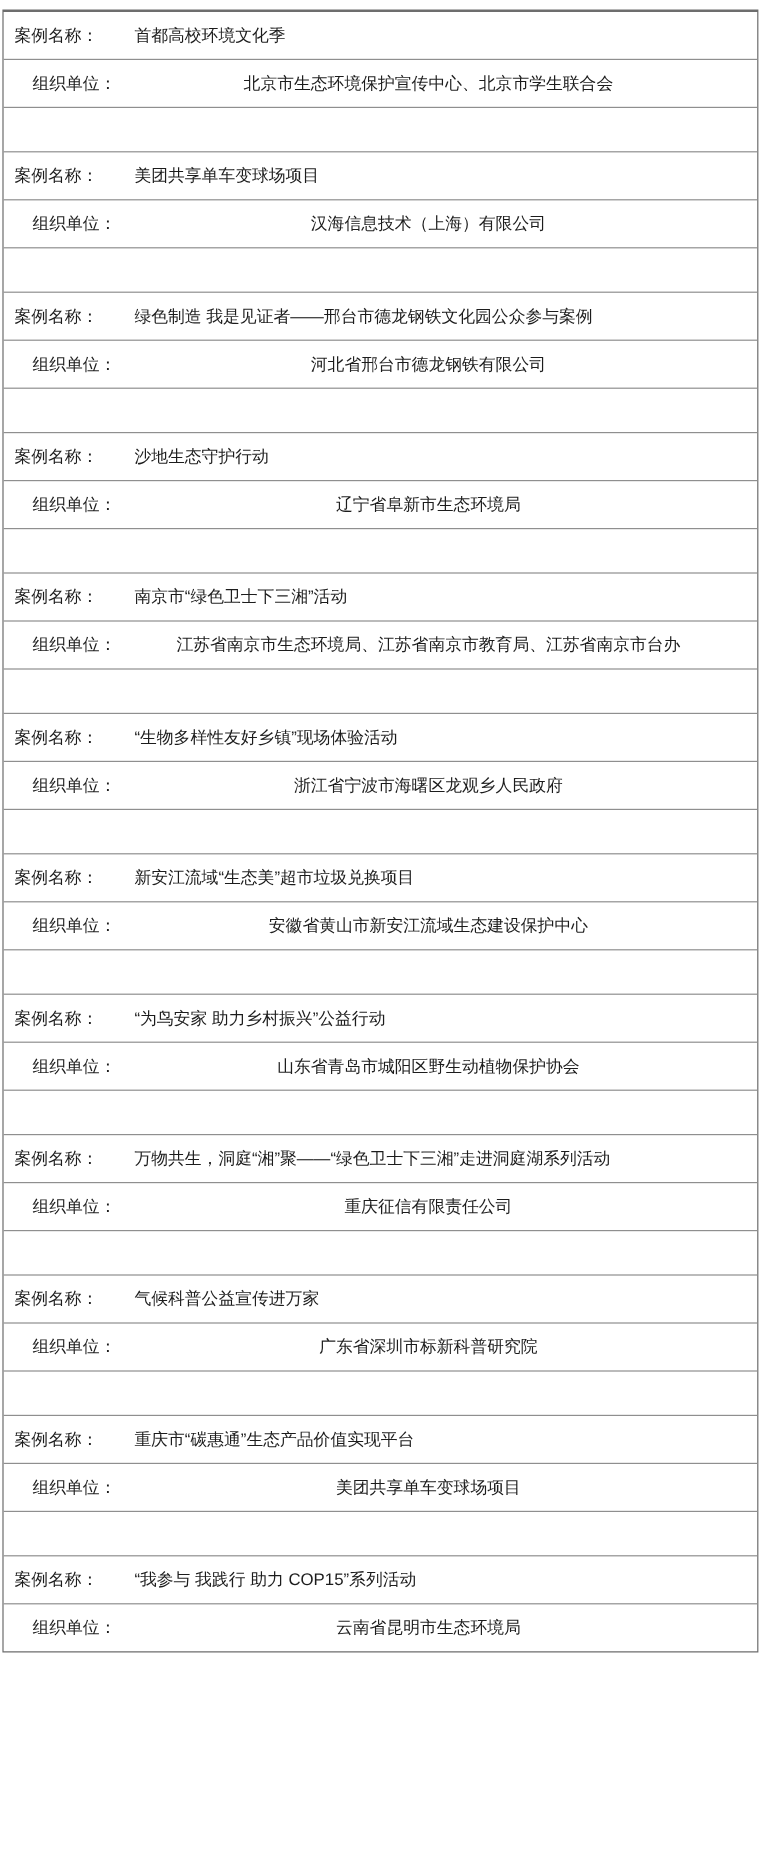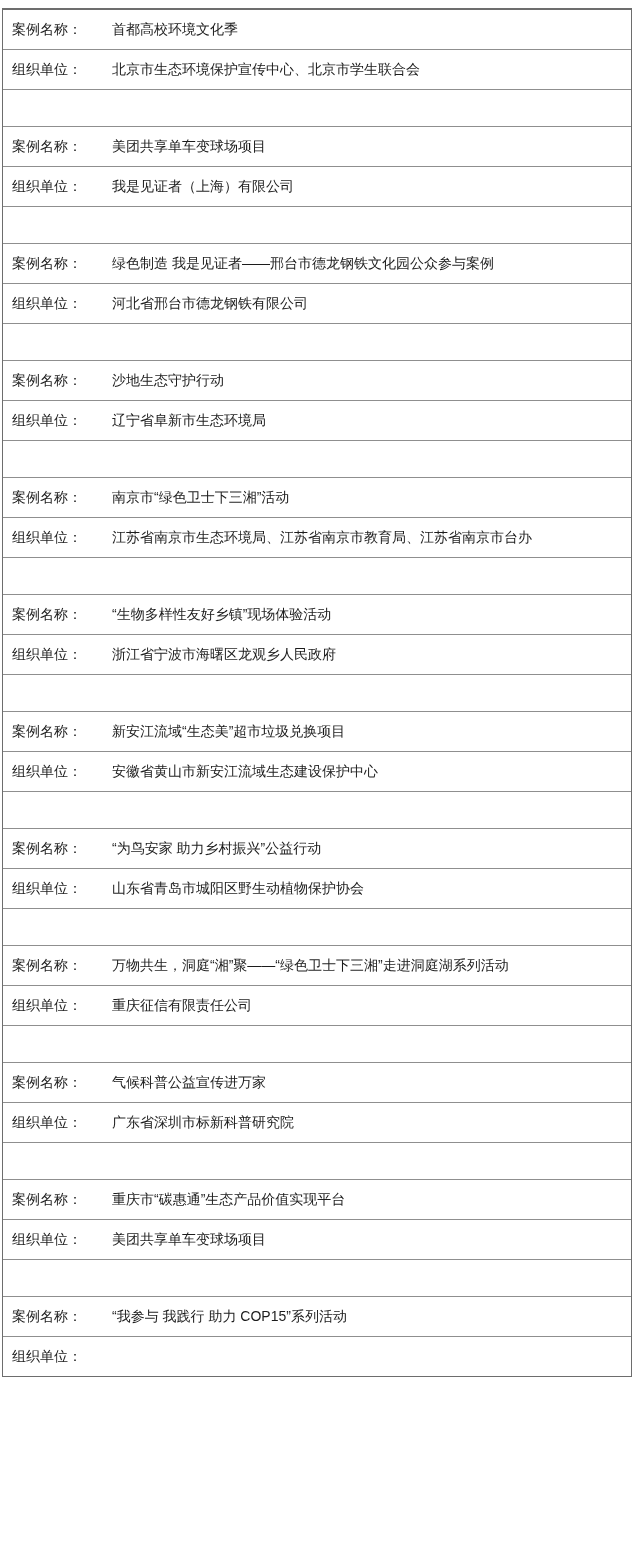--- a/index.html
+++ b/index.html
@@ -24,21 +24,21 @@
     font-size:14px;
     line-height:39px;
   }
   .sec + .sec{border-top:1px solid var(--line-color);}
   .row{
     display:flex;
     align-items:flex-start;
     padding-left:9px;
     min-height:39px;
   }
-  .row + .row{border-top:1px solid var(--line-color);}
+  .row + .row{border-top:1px solid var(--line-color);text-align:center;}
   .spacer{
     height:37px;
     border-top:1px solid var(--line-color);
   }
   .label{
     flex:0 0 100px;
     white-space:nowrap;
     overflow:visible;
   }
   .value{
@@ -63,21 +63,21 @@
     <div class="spacer"></div>
   </div>
 
   <div class="sec">
     <div class="row">
       <span class="label">案例名称：</span>
       <span class="value">美团共享单车变球场项目</span>
     </div>
     <div class="row">
       <span class="label">组织单位：</span>
-      <span class="value">我是见证者（上海）有限公司</span>
+      <span class="value">汉海信息技术（上海）有限公司</span>
     </div>
     <div class="spacer"></div>
   </div>
 
   <div class="sec">
     <div class="row">
       <span class="label">案例名称：</span>
       <span class="value">绿色制造 我是见证者——邢台市德龙钢铁文化园公众参与案例</span>
     </div>
     <div class="row">
@@ -183,16 +183,17 @@
     <div class="spacer"></div>
   </div>
 
   <div class="sec">
     <div class="row">
       <span class="label">案例名称：</span>
       <span class="value">“我参与 我践行 助力 COP15”系列活动</span>
     </div>
     <div class="row">
       <span class="label">组织单位：</span>
+      <span class="value">云南省昆明市生态环境局</span>
     </div>
   </div>
 
 </div>
 
 </body></html>

